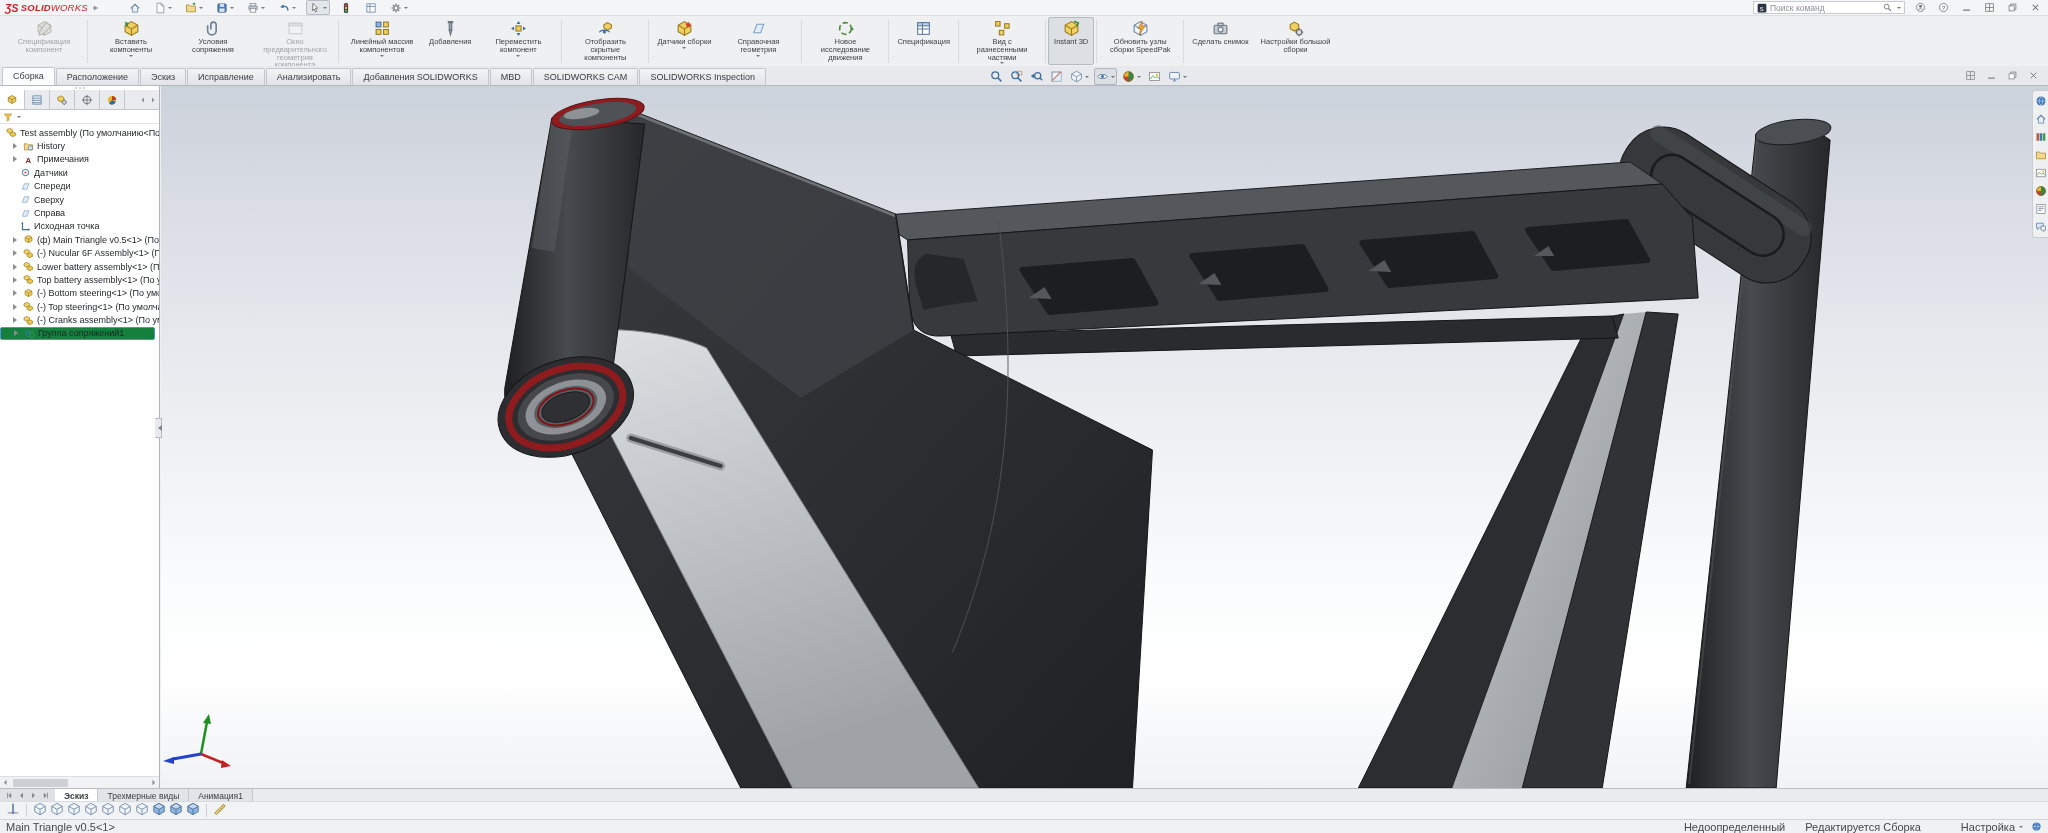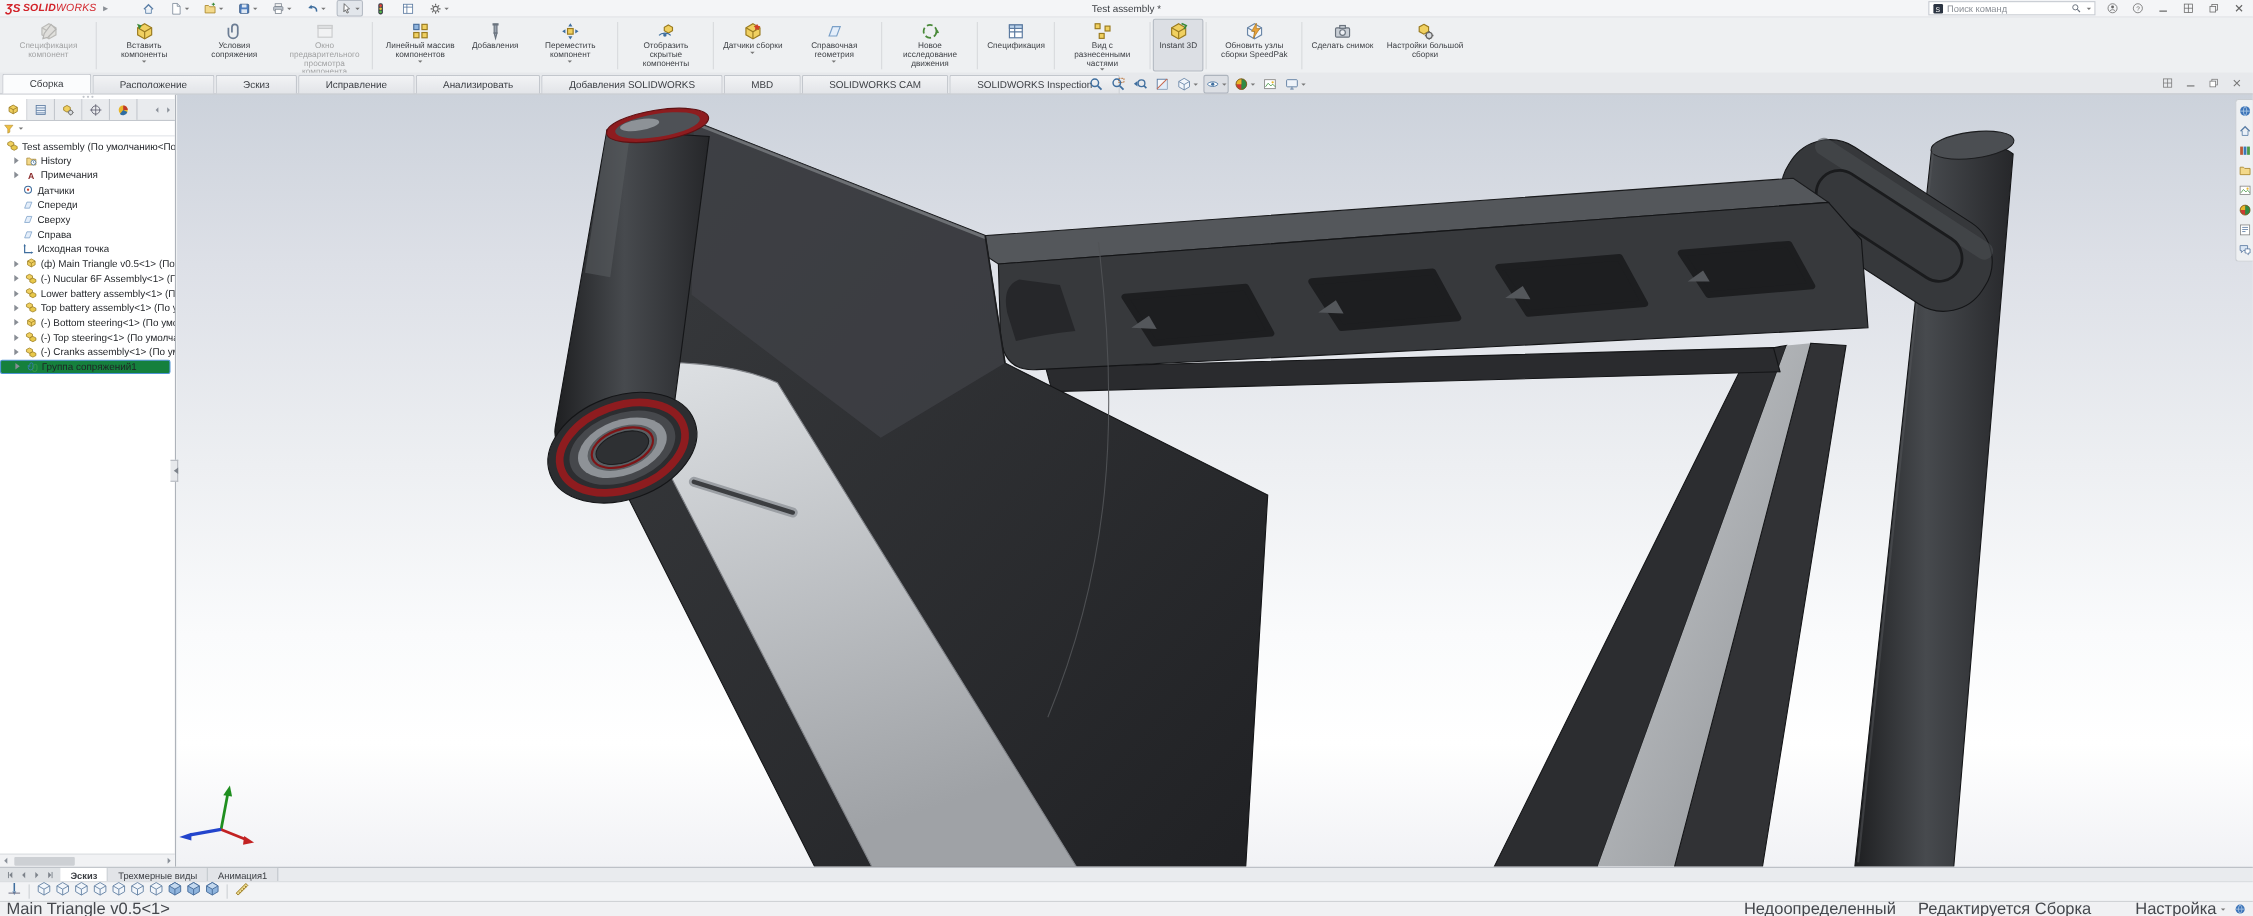--- a/index.html
+++ b/index.html
@@ -31,21 +31,21 @@
   .rbtn{display:flex;flex-direction:column;align-items:center;padding:2px 5px 0;max-width:82px;
     height:48px;border:1px solid transparent;border-radius:2px;position:relative}
   .rbtn .lbl{font-size:7.5px;line-height:7.8px;text-align:center;color:#3c3f44;margin-top:1px}
   .rbtn.pressed{background:#dcdfe4;border-color:#b4bac2}
   .rbtn.disabled{opacity:.45;filter:grayscale(.9)}
   .rsep{width:1px;background:#d8dadd;margin:3px 2px}
 
   
   #tabstrip{position:absolute;left:0;top:66px;width:2048px;height:20px;background:#e7e9ec;
     border-bottom:1px solid #b6bac0;display:flex;align-items:flex-end;padding-left:2px}
-  .ctab{font-size:9px;color:#3a3d42;padding:3px 24px 3px;border:1px solid #c3c7cd;border-bottom:none;
+  .ctab{font-size:9px;color:#3a3d42;padding:3px 10px 3px;border:1px solid #c3c7cd;border-bottom:none;
     background:linear-gradient(#f2f3f5,#e2e4e8);margin-right:1px;border-radius:2px 2px 0 0;white-space:nowrap}
   .ctab.active{background:#fbfcfd;padding-bottom:4px}
   #headsup{position:absolute;left:988px;top:67px;height:18px;display:flex;align-items:center;gap:3px}
   .hbtn{display:flex;align-items:center;padding:1px;border:1px solid transparent;border-radius:2px}
   .hbtn.pressed{background:#dcdfe4;border-color:#adb4bd}
   #doccontrols{position:absolute;right:8px;top:69px;display:flex;gap:8px;align-items:center}
 
   
   #featpanel{position:absolute;left:0;top:86px;width:160px;height:702px;background:#fff;
     border-right:1px solid #aeb3ba;display:flex;flex-direction:column}
@@ -83,21 +83,21 @@
   #modeltabs{position:absolute;left:0;top:788px;width:2048px;height:13px;background:#e9ebee;
     border-top:1px solid #b9bdc2;display:flex;align-items:stretch;font-size:8.5px;color:#3a3d42}
   #navcluster{display:flex;align-items:center;gap:1px;padding:0 4px;background:#dfe2e5}
   .navb{width:11px;height:11px;display:flex;align-items:center;justify-content:center}
   .mtab{padding:1px 9px 0;border-right:1px solid #c3c7cd;background:#e2e4e8;display:flex;align-items:center;white-space:nowrap}
   .mtab.active{background:#fff;font-weight:bold}
   #viewsbar{position:absolute;left:0;top:801px;width:2048px;height:18px;background:#f2f3f5;
     border-top:1px solid #d9dcdf;display:flex;align-items:center;gap:3px;padding-left:6px}
   .vsep{width:1px;height:13px;background:#cdd0d4;margin:0 3px}
   #statusbar{position:absolute;left:0;top:819px;width:2048px;height:14px;background:#f0f1f3;
-    border-top:1px solid #d0d3d6;display:flex;align-items:center;font-size:15px;color:#44474c}
+    border-top:1px solid #d0d3d6;display:flex;align-items:center;font-size:11px;color:#44474c}
   #status-left{margin-left:6px}
   #status-right{position:absolute;right:6px;display:flex;align-items:center}
 </style>
 </head>
 <body>
 
 <div id="titlebar">
   <div id="logo">
     <span class="mark">ƷS</span>
     <span>SOLID</span>
@@ -189,21 +189,20 @@
       <div class="qab">
         <span class="icn" style="width:12px;height:12px">
           <svg viewBox="0 0 16 16">
             <circle cx="8" cy="8" r="3" fill="none" stroke="#666" stroke-width="1.4"></circle>
             <path d="M8 2v2M8 12v2M2 8h2M12 8h2M3.8 3.8 5.2 5.2M10.8 10.8 12.2 12.2M12.2 3.8 10.8 5.2M5.2 10.8 3.8 12.2" stroke="#666" stroke-width="1.4"></path>
           </svg>
         </span>
         <span class="dd"></span>
       </div>
     </div>
-  <div id="win-title">Test assembly *</div>
   <div id="title-right">
     <div id="searchbox">
       <span class="icn" style="width:10px;height:10px">
           <svg viewBox="0 0 16 16">
             <rect x="1" y="1" width="14" height="14" rx="2" fill="#2b3442"></rect>
             <text x="4" y="12" font-size="10" fill="#fff" font-family="Liberation Sans,sans-serif">S</text>
           </svg>
         </span>
       <span class="ph">Поиск команд</span>
       <span class="icn" style="width:9px;height:9px">
@@ -297,21 +296,21 @@
       </span>
       <span class="lbl">Условия сопряжения</span>
     </div>
     <div class="rbtn disabled">
       <span class="icn" style="width:17px;height:17px">
         <svg viewBox="0 0 16 16">
           <rect x="2" y="3" width="12" height="10" fill="#f4f6f8" stroke="#9aa2ac"></rect>
           <rect x="2" y="3" width="12" height="2.5" fill="#c9d2dc" stroke="#9aa2ac"></rect>
         </svg>
       </span>
-      <span class="lbl">Окно предварительного просмотра компонента</span>
+      <span class="lbl">Окно предварительного геометрия компонента</span>
     </div>
     <div class="rsep"></div>
     <div class="rbtn">
       <span class="icn" style="width:17px;height:17px">
         <svg viewBox="0 0 16 16">
           <rect x="2" y="2" width="4.5" height="4.5" fill="#8fb4dd" stroke="#4a6f9d"></rect>
           <rect x="9" y="2" width="4.5" height="4.5" fill="#f0d060" stroke="#9a7b20"></rect>
           <rect x="2" y="9" width="4.5" height="4.5" fill="#f0d060" stroke="#9a7b20"></rect>
           <rect x="9" y="9" width="4.5" height="4.5" fill="#f0d060" stroke="#9a7b20"></rect>
         </svg>

